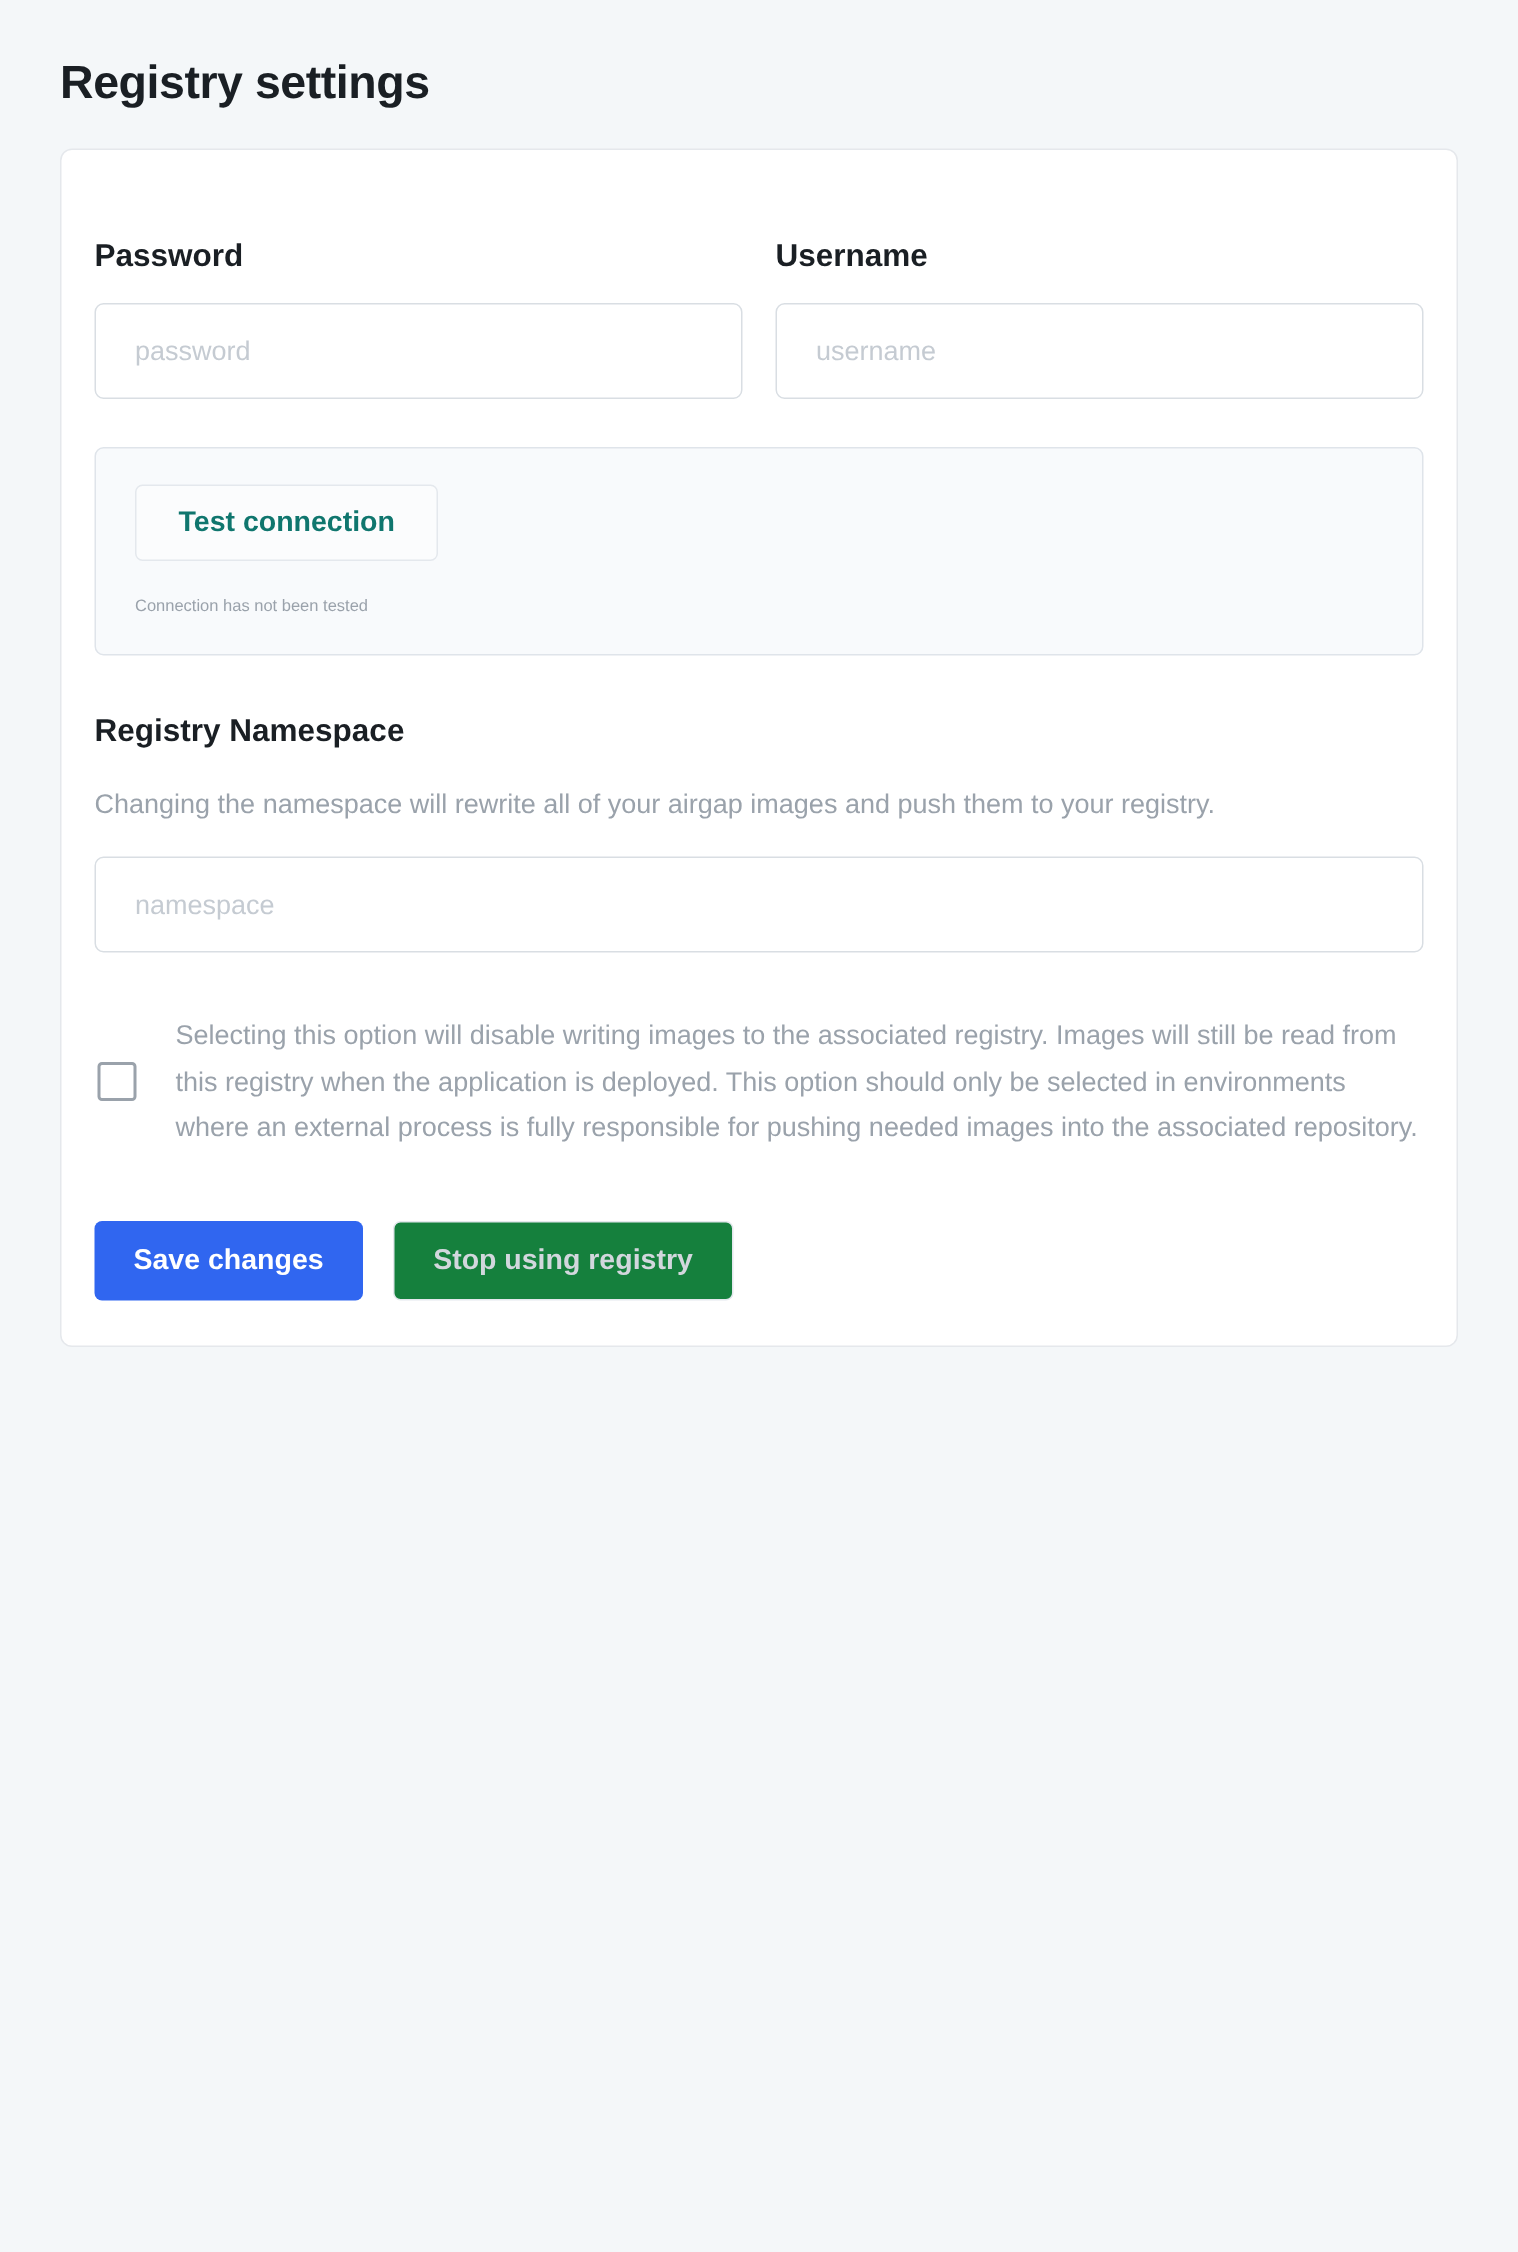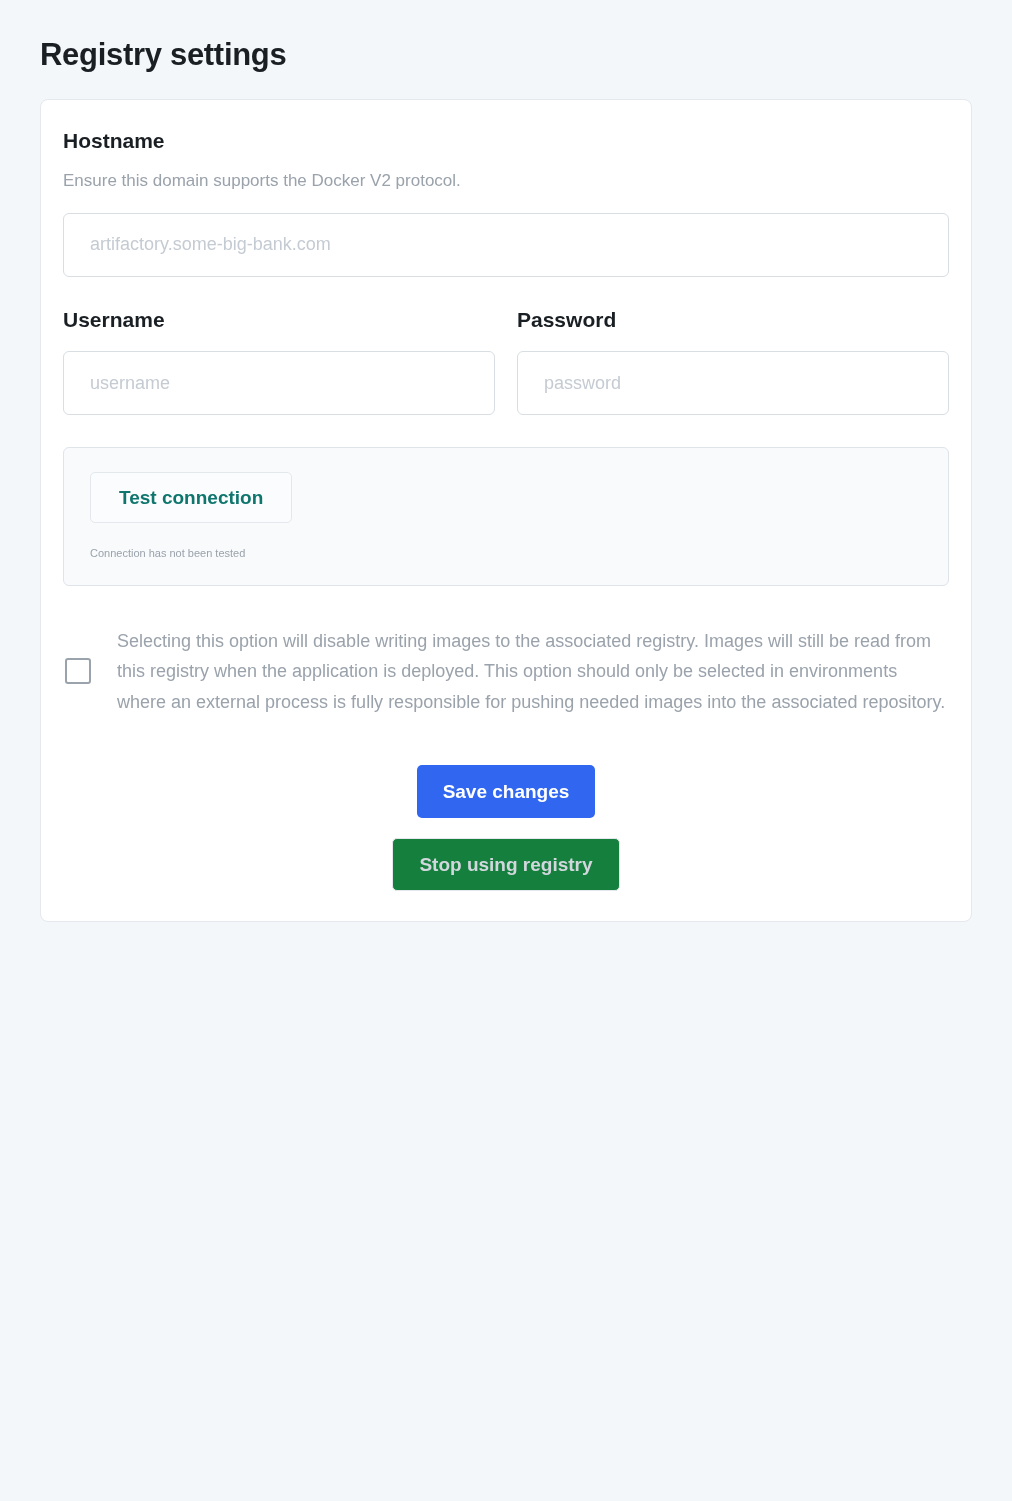--- a/index.html
+++ b/index.html
@@ -153,21 +153,20 @@
     color: #9aa2ab;
     font-weight: 500;
     line-height: 1.68;
     margin: 0;
   }
   .actions {
     display: flex;
     align-items: center;
     gap: 20px;
     margin-top: 48px;
-    flex-direction: column;
   }
   .btn-primary {
     box-sizing: border-box;
     border: none;
     border-radius: 5px;
     background: #3066f0;
     color: #ffffff;
     font-family: "Liberation Sans", sans-serif;
     font-size: 19px;
     font-weight: bold;
@@ -191,42 +190,42 @@
 </style>
 </head>
 <body>
 
 <div class="page">
 
   <h1 class="page-title">Registry settings</h1>
 
   <div class="card">
 
-    <div>
-      <div class="section-label">Hostname</div>
-      <div class="helper-text">Ensure this domain supports the Docker V2 protocol.</div>
-      <input class="text-input" type="text" placeholder="artifactory.some-big-bank.com" style="">
-    </div>
 
     <div class="row-two">
+      <div class="col">
+        <div class="section-label">Password</div>
+        <input class="text-input" type="password" placeholder="password" style="">
+      </div>
       <div class="col">
         <div class="section-label">Username</div>
         <input class="text-input" type="text" placeholder="username" style="">
       </div>
-      <div class="col">
-        <div class="section-label">Password</div>
-        <input class="text-input" type="password" placeholder="password" style="">
-      </div>
     </div>
 
     <div class="test-panel">
       <button class="test-button">Test connection</button>
       <div class="test-status">Connection has not been tested</div>
     </div>
 
+    <div class="ns-block">
+      <div class="section-label">Registry Namespace</div>
+      <div class="ns-help">Changing the namespace will rewrite all of your airgap images and push them to your registry.</div>
+      <input class="text-input" type="text" placeholder="namespace" style="">
+    </div>
 
     <div class="checkbox-row">
       <div class="checkbox"></div>
       <div class="checkbox-text">
         <div class="checkbox-desc">Selecting this option will disable writing images to the associated registry. Images will still be read from this registry when the application is deployed. This option should only be selected in environments where an external process is fully responsible for pushing needed images into the associated repository.</div>
       </div>
     </div>
 
     <div class="actions">
       <button class="btn-primary">Save changes</button>

